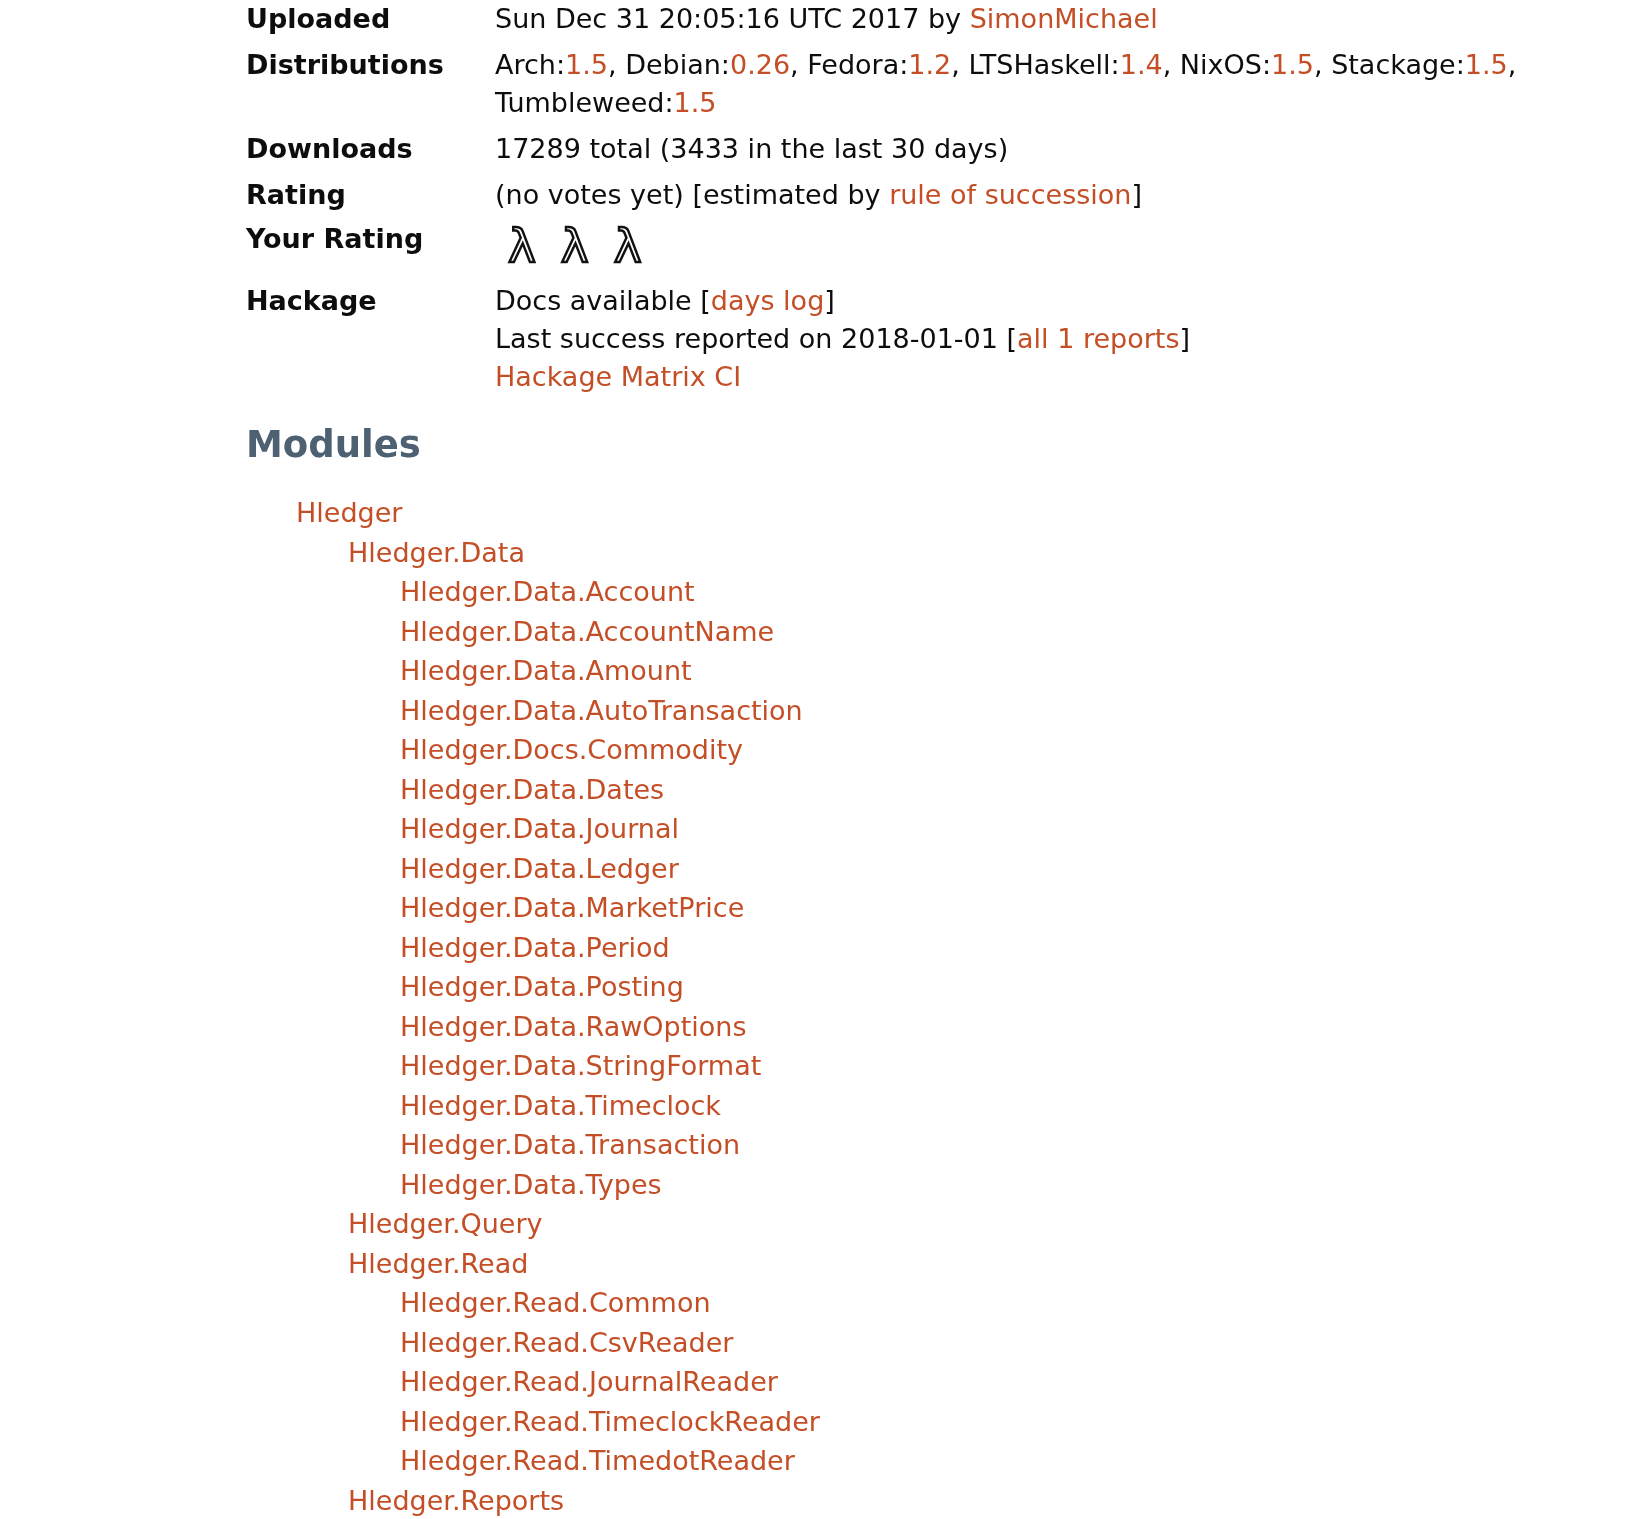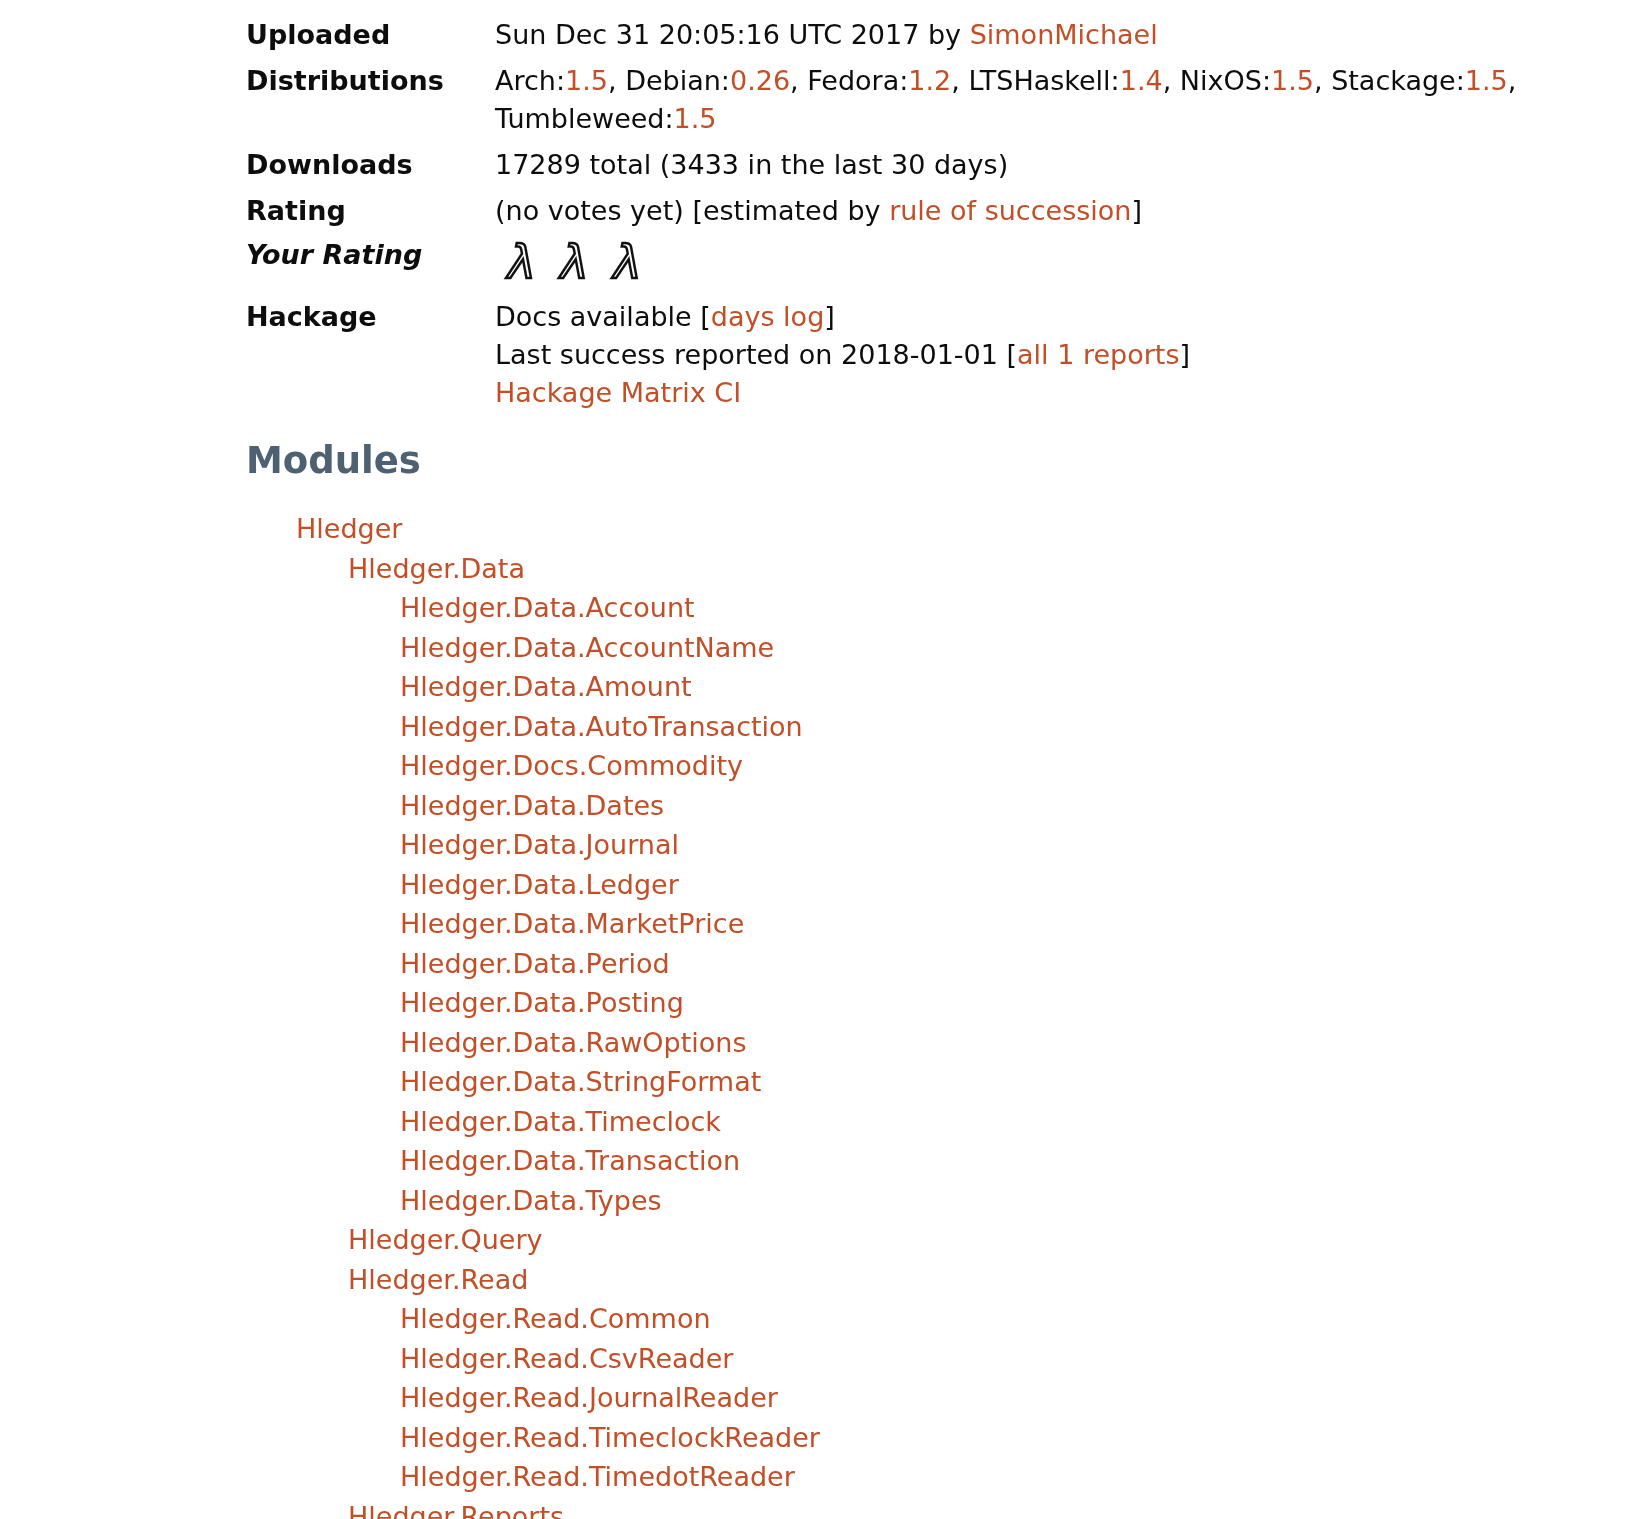--- a/index.html
+++ b/index.html
@@ -14,27 +14,27 @@
     color:var(--text);
     font-family:"DejaVu Sans", sans-serif;
     font-size:27px;line-height:38px;
   }
   .page{padding:0 0 0 246px;}
   a{color:var(--link);text-decoration:none;cursor:pointer;text-align:center;}
 
   
   .props{width:1360px;}
   .prop-row{display:flex;padding:4px 0;}
-  .prop-row.first{padding-top:16px;}
+  .prop-row.first{padding-top:0;}
   .prop-label{width:249px;flex:0 0 249px;font-weight:bold;}
   .prop-value{width:1100px;}
   .dist-item{white-space:nowrap;}
 
   
-  .prop-row.your-rating{padding:2px 0 6px 0;font-style:italic;}
+  .prop-row.your-rating{padding:2px 0 6px 0;}
   .rating-widget{padding-left:13px;}
   .lambda{
     display:inline-block;
     font-size:47px;line-height:52px;
     color:#ffffff;
     -webkit-text-stroke:2.5px #111111;
     margin-right:25px;
     cursor:pointer;
   }
 

